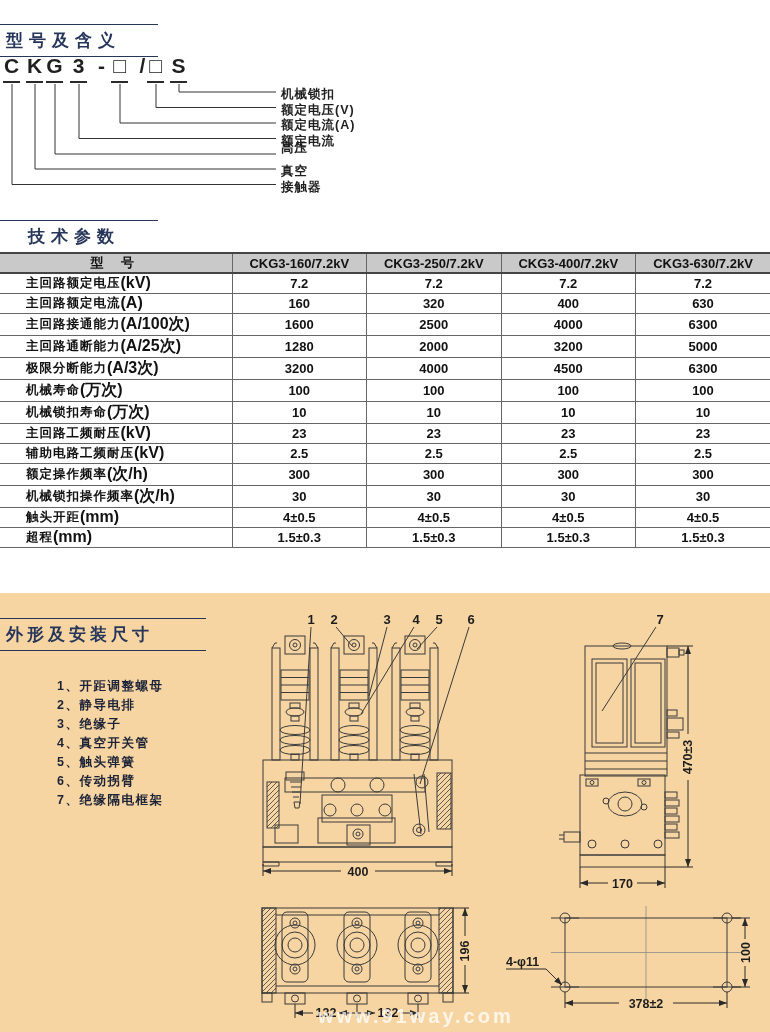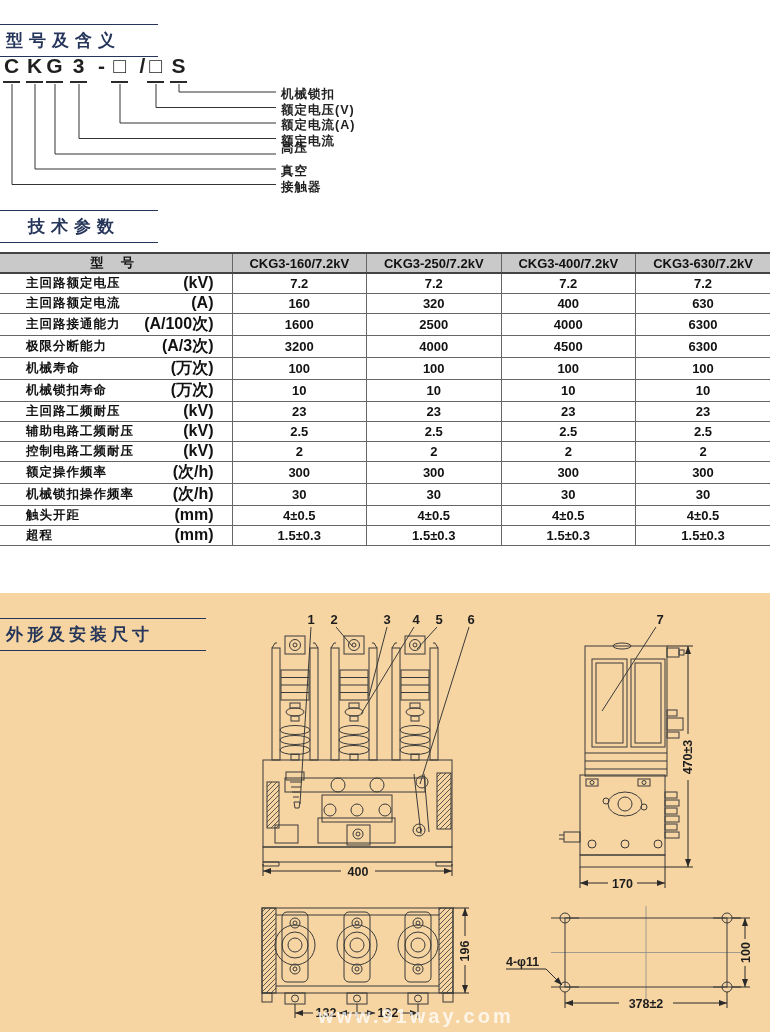--- a/index.html
+++ b/index.html
@@ -18,42 +18,42 @@
   .sec-title{
     position:absolute;left:0;
     color:var(--title-navy);
     font-family:"Liberation Serif",serif;
     font-weight:bold;font-size:17px;letter-spacing:6px;
     border-top:1.5px solid var(--title-navy);
     border-bottom:1.5px solid var(--title-navy);
     padding:4px 0 4px 6px;
   }
   .t1{top:24px;width:158px;}
-  .t2{top:210px;width:158px;padding-left:28px;}
+  .t2{top:220px;width:158px;padding-left:28px;}
   .t3{top:25px;width:206px;letter-spacing:4px;}
 
   
   .mc{position:absolute;top:54px;display:inline-block;min-width:17px;text-align:center;
       font-size:21px;font-weight:600;color:#1f1f1f;padding-bottom:3px;}
   .mc.u{border-bottom:2px solid #2a2a2a;}
   .mc-lines{position:absolute;left:0;top:84px;}
   .mc-label{position:absolute;left:281px;font-size:12.5px;font-weight:bold;color:#1f1f1f;letter-spacing:1px;white-space:nowrap;}
 
   
   table.params{position:absolute;top:252px;left:0;width:770px;border-collapse:collapse;table-layout:fixed;border-radius:6px;}
   table.params th,table.params td{
     border:1px solid var(--line);height:20px;text-align:center;
     font-size:13px;font-weight:bold;color:#111;padding:0;white-space:nowrap;
   }
   table.params tr>*:first-child{border-left:none;}
   table.params tr>*:last-child{border-right:none;}
   table.params thead th{background:var(--table-header-bg);border-bottom:2px solid #444;border-top:2px solid #444;}
   th.pcol{width:232px;text-align:left;padding-left:26px;letter-spacing:7px;}
   td.pcol{text-align:left;}
-  td.pcol .cellwrap{display:flex;justify-content:space-between;align-items:center;padding:0 18px 0 26px;}
+  td.pcol .cellwrap{display:flex;align-items:center;padding:0 18px 0 26px;}
   .pname{font-size:12.5px;letter-spacing:1px;}
   .punit{font-size:16px;}
 
   
   .sec3{position:absolute;left:0;top:593px;width:770px;height:439px;background:var(--section3-bg);}
   ul.parts{position:absolute;left:57px;top:84px;list-style:none;}
   ul.parts li{font-size:12.5px;font-weight:bold;color:#1c2338;line-height:19px;letter-spacing:1.5px;white-space:nowrap;}
 
   svg.draw{position:absolute;overflow:visible;}
   svg.draw .ln{stroke:var(--draw);fill:none;stroke-width:1;}
@@ -146,20 +146,32 @@
             </span>
           </td>
           <td>1600</td>
           <td>2500</td>
           <td>4000</td>
           <td>6300</td>
         </tr>
         <tr>
           <td class="pcol">
             <span class="cellwrap">
+              <span class="pname">主回路通断能力</span>
+              <span class="punit">(A/25次)</span>
+            </span>
+          </td>
+          <td>1280</td>
+          <td>2000</td>
+          <td>3200</td>
+          <td>5000</td>
+        </tr>
+        <tr>
+          <td class="pcol">
+            <span class="cellwrap">
               <span class="pname">极限分断能力</span>
               <span class="punit">(A/3次)</span>
             </span>
           </td>
           <td>3200</td>
           <td>4000</td>
           <td>4500</td>
           <td>6300</td>
         </tr>
         <tr>
@@ -206,32 +218,20 @@
             </span>
           </td>
           <td>2.5</td>
           <td>2.5</td>
           <td>2.5</td>
           <td>2.5</td>
         </tr>
         <tr>
           <td class="pcol">
             <span class="cellwrap">
-              <span class="pname">控制电路工频耐压</span>
-              <span class="punit">(kV)</span>
-            </span>
-          </td>
-          <td>2</td>
-          <td>2</td>
-          <td>2</td>
-          <td>2</td>
-        </tr>
-        <tr>
-          <td class="pcol">
-            <span class="cellwrap">
               <span class="pname">额定操作频率</span>
               <span class="punit">(次/h)</span>
             </span>
           </td>
           <td>300</td>
           <td>300</td>
           <td>300</td>
           <td>300</td>
         </tr>
         <tr>
@@ -269,20 +269,29 @@
           <td>1.5±0.3</td>
           <td>1.5±0.3</td>
           <td>1.5±0.3</td>
         </tr>
     </tbody>
   </table>
 
   <div class="sec3">
     <div class="sec-title t3">外形及安装尺寸</div>
 
+    <ul class="parts">
+      <li>1、开距调整螺母</li>
+        <li>2、静导电排</li>
+        <li>3、绝缘子</li>
+        <li>4、真空开关管</li>
+        <li>5、触头弹簧</li>
+        <li>6、传动拐臂</li>
+        <li>7、绝缘隔电框架</li>
+    </ul>
 
     <svg class="draw" style="left:248px;top:13px" width="230" height="292" viewBox="0 0 230 292">
       <defs>
         <pattern id="hatchA" width="5" height="5" patternUnits="userSpaceOnUse">
           <path d="M0,5 L5,0" stroke="#3b3b3b" stroke-width="0.8"></path>
         </pattern>
         <marker id="arA" markerWidth="9" markerHeight="8" refX="8" refY="3" orient="auto-start-reverse">
           <path d="M0,0 L8,3 L0,6 Z" fill="#2a2a2a"></path>
         </marker>
       </defs>

